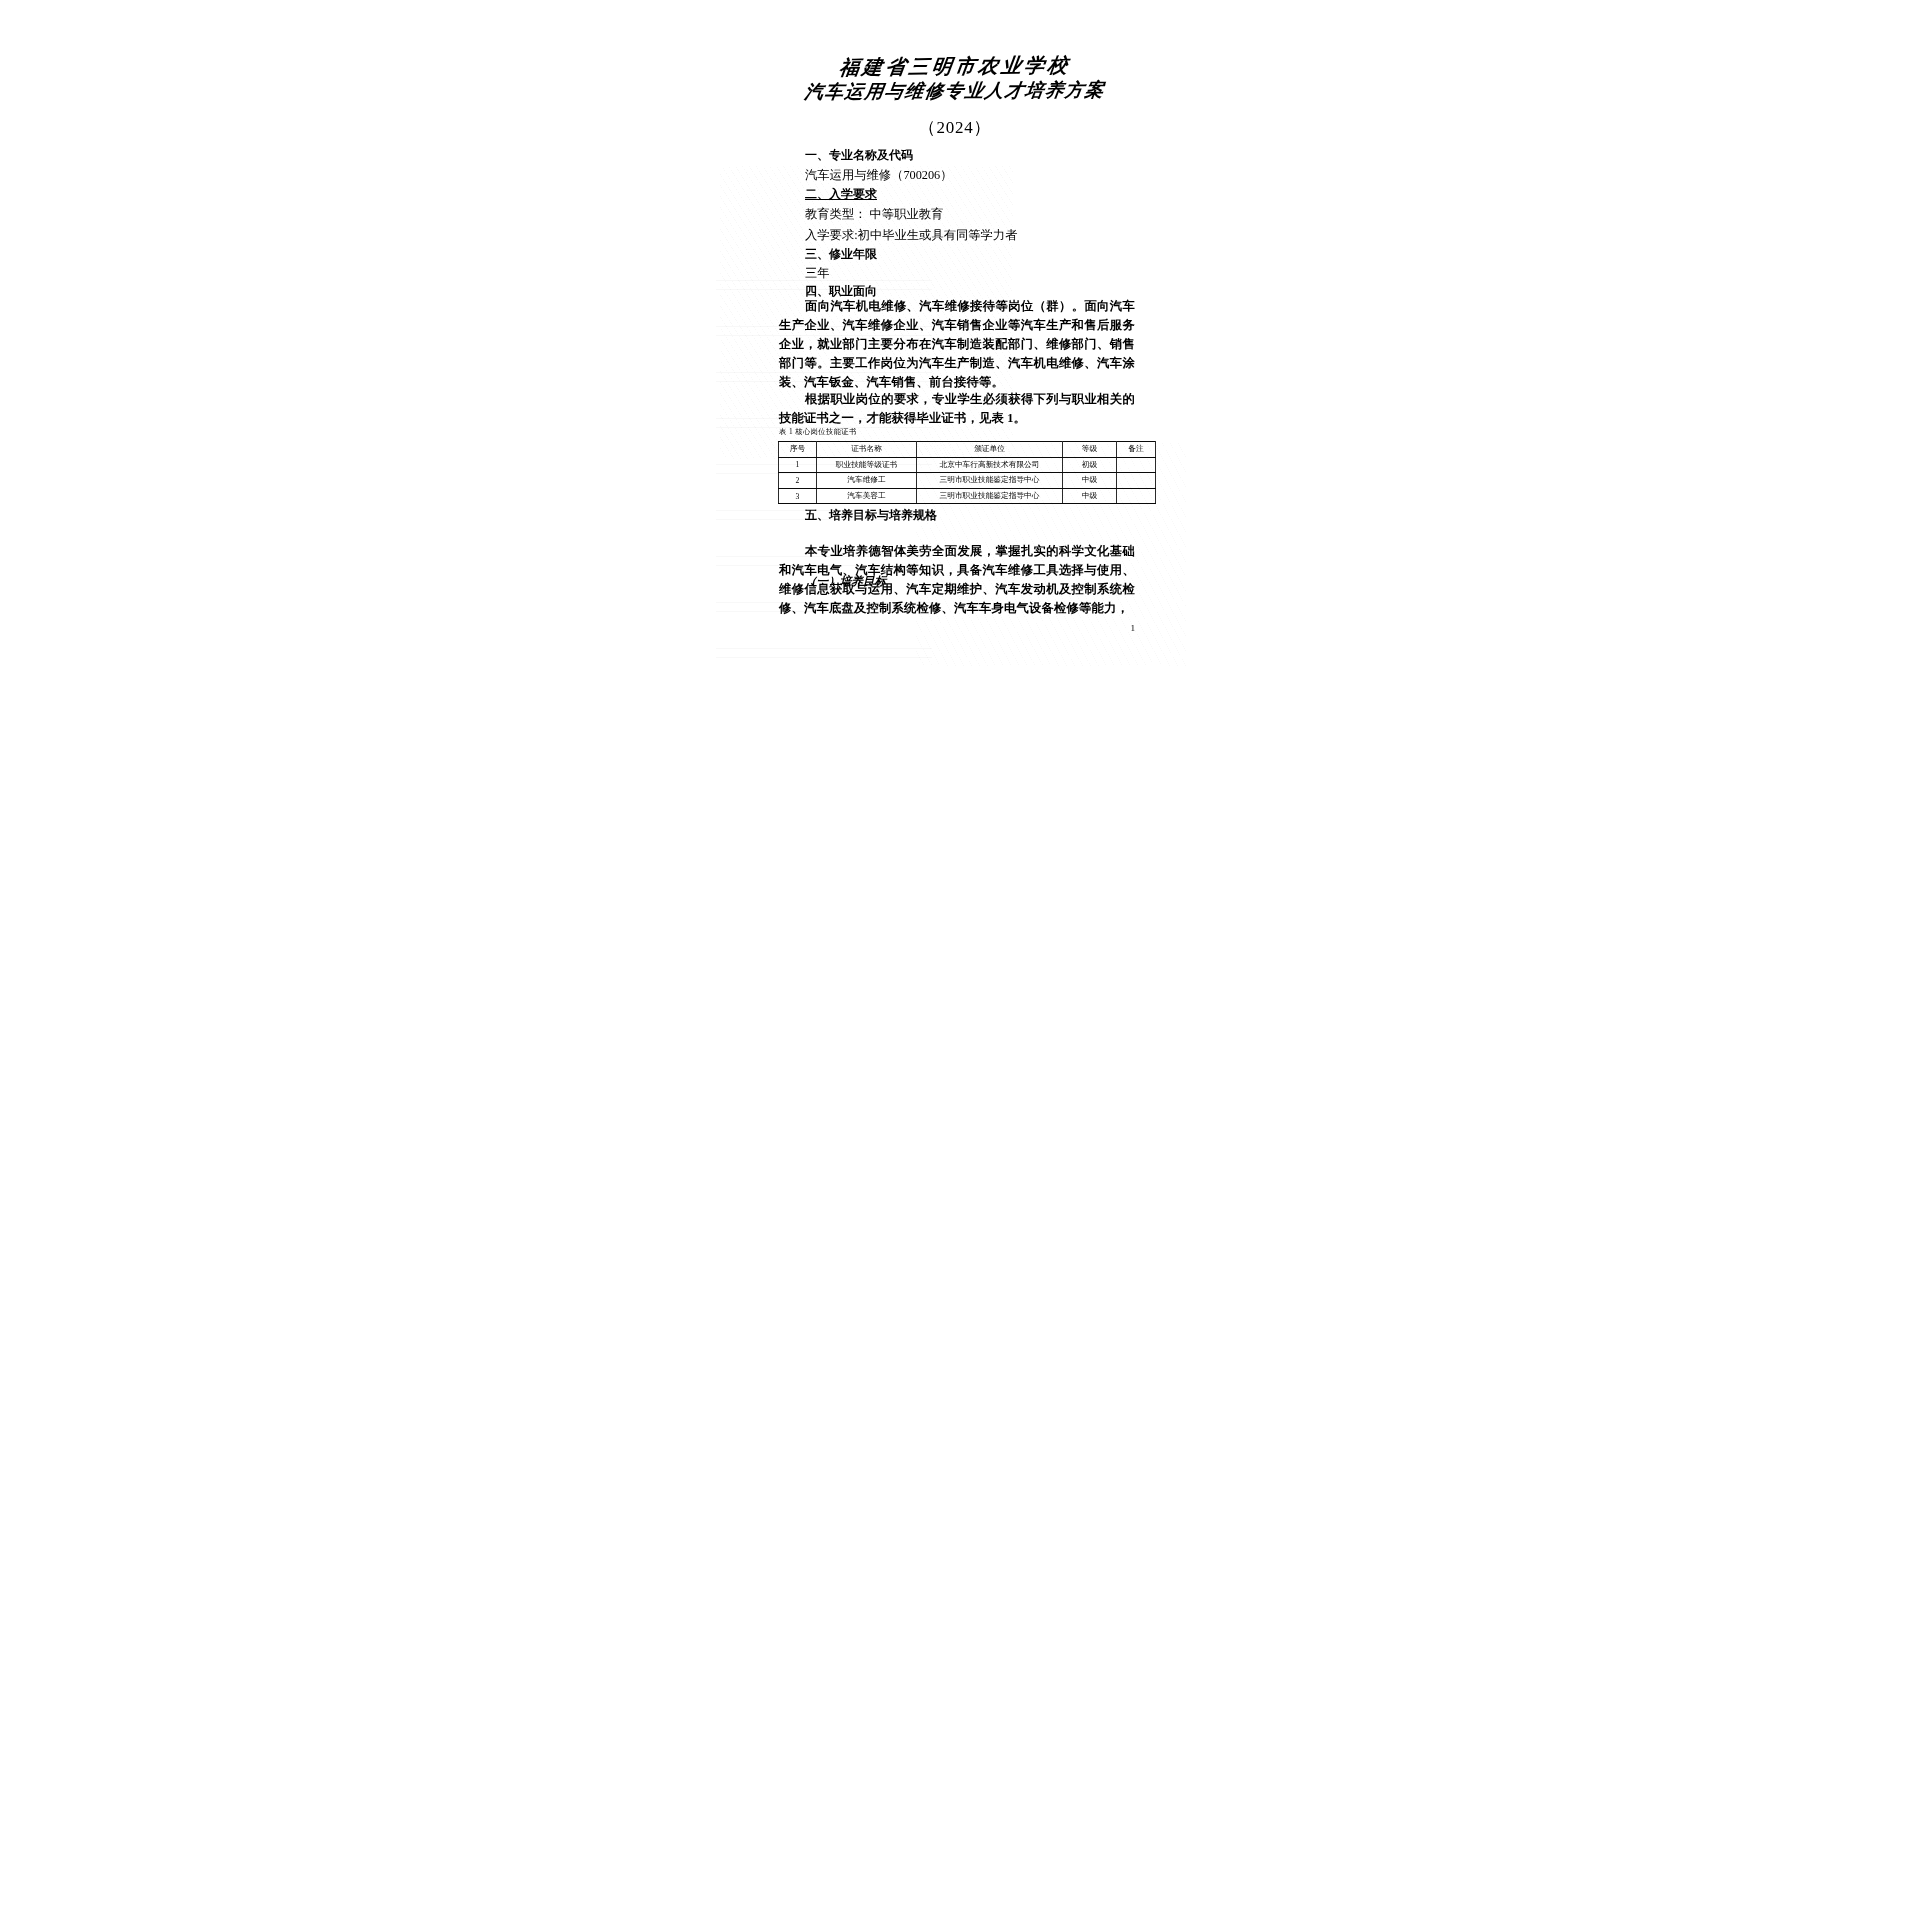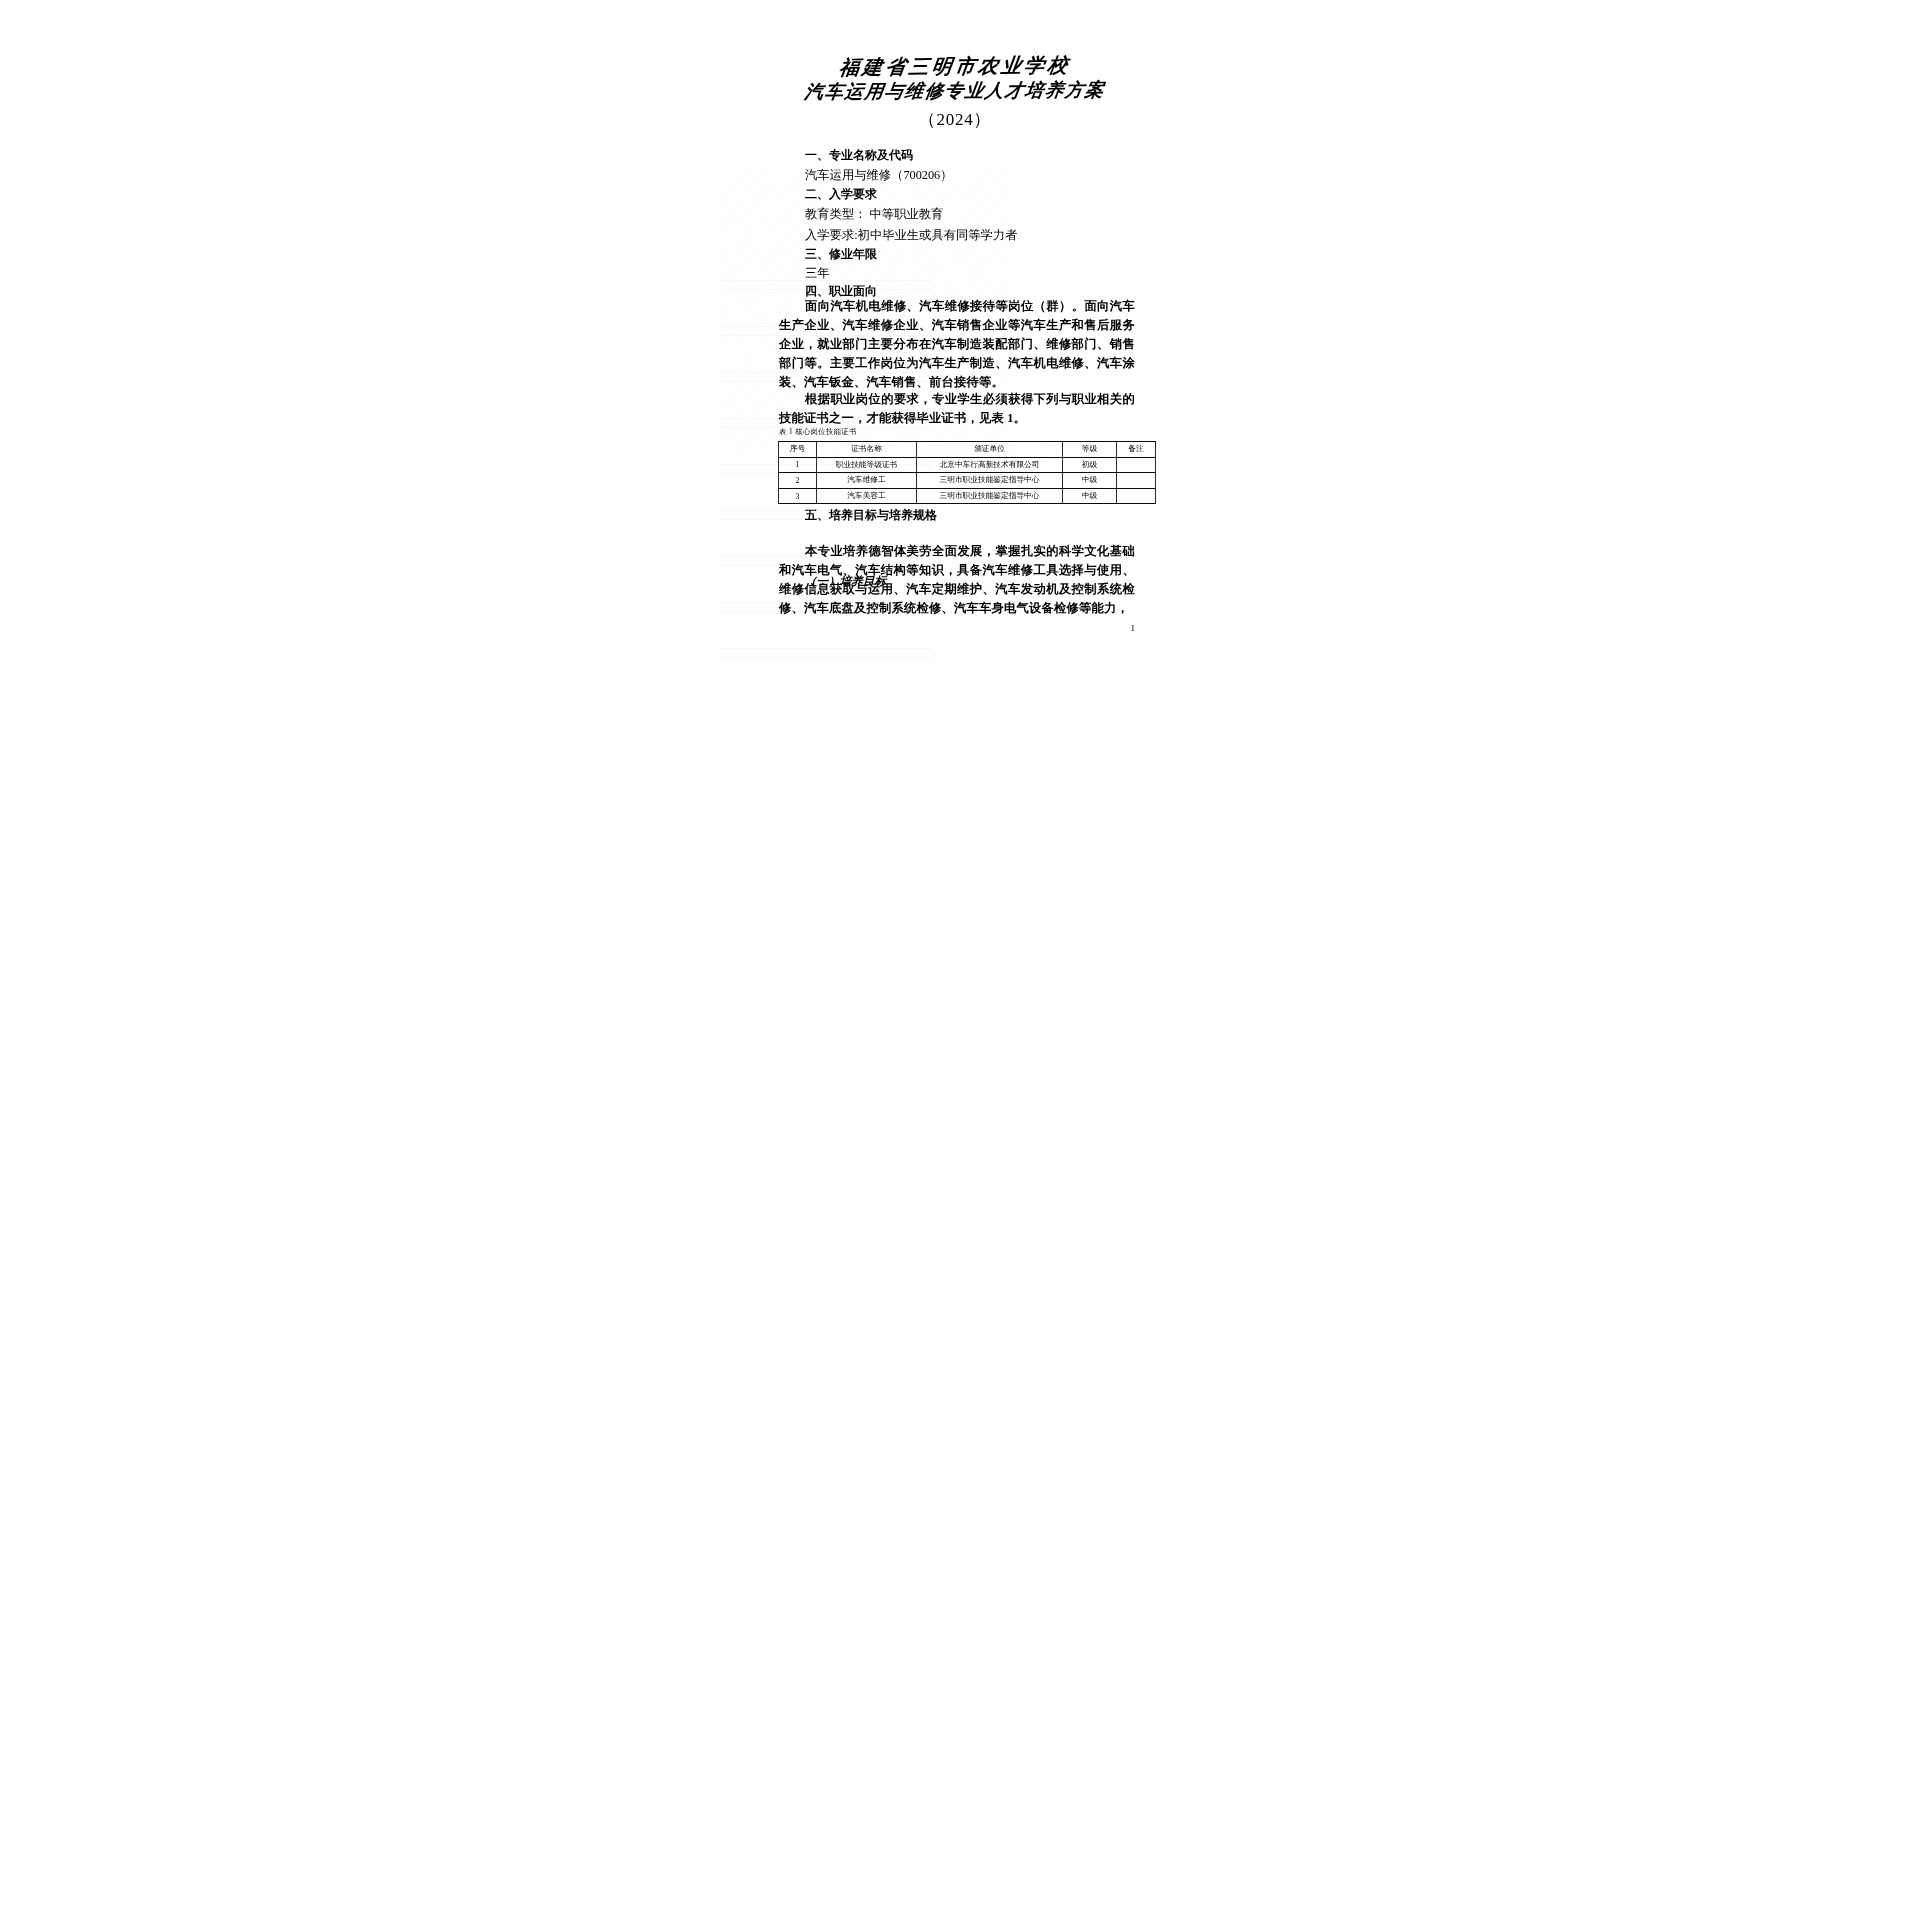--- a/index.html
+++ b/index.html
@@ -25,21 +25,21 @@
 
   .abs{position:absolute;}
   .title{
     left:0;width:100%;text-align:center;
     font-family:"DejaVu Serif","Liberation Serif",serif;
     font-style:italic;font-weight:700;
     white-space:nowrap;
   }
   .title1{top:53px;font-size:20px;letter-spacing:3.1px;transform:skewX(-8deg) rotate(-0.6deg);}
   .title2{top:78px;font-size:18.5px;letter-spacing:1.5px;transform:skewX(-8deg) rotate(-0.4deg);}
-  .title3{top:108px;font-size:17px;font-style:normal;font-weight:400;letter-spacing:0.8px;transform:none;
+  .title3{top:116px;font-size:17px;font-style:normal;font-weight:400;letter-spacing:0.8px;transform:none;
           font-family:"Liberation Serif","DejaVu Serif",serif;}
 
   .h{
     left:63px;width:356px;
     font-family:"Liberation Sans","DejaVu Sans",sans-serif;
     font-weight:700;font-size:12px;line-height:1.15;
     text-indent:26px;white-space:nowrap;
   }
   .bodyline{
     left:63px;width:356px;
@@ -91,21 +91,21 @@
   <div class="tex tex-horiz"></div>
   <div class="tex tex-horiz2"></div>
 
   <div class="abs title title1">福建省三明市农业学校</div>
   <div class="abs title title2">汽车运用与维修专业人才培养方案</div>
   <div class="abs title title3">（2024）</div>
 
   <div class="abs h" style="top:149px;">一、专业名称及代码</div>
   <div class="abs bodyline" style="top:168px;">汽车运用与维修（700206）</div>
 
-  <div class="abs h" style="top:188px;">二、入学要求</div>
+  <div class="abs h" style="top:188px;text-decoration:underline;">二、入学要求</div>
   <div class="abs bodyline" style="top:207px;">教育类型： 中等职业教育</div>
   <div class="abs bodyline" style="top:228px;">入学要求:初中毕业生或具有同等学力者</div>
 
   <div class="abs h" style="top:248px;">三、修业年限</div>
   <div class="abs bodyline" style="top:266px;">三年</div>
 
   <div class="abs h" style="top:285px;">四、职业面向</div>
   <div class="abs para" style="top:297px;">面向汽车机电维修、汽车维修接待等岗位（群）。面向汽车生产企业、汽车维修企业、汽车销售企业等汽车生产和售后服务企业，就业部门主要分布在汽车制造装配部门、维修部门、销售部门等。主要工作岗位为汽车生产制造、汽车机电维修、汽车涂装、汽车钣金、汽车销售、前台接待等。</div>
   <div class="abs para" style="top:390px;">根据职业岗位的要求，专业学生必须获得下列与职业相关的技能证书之一，才能获得毕业证书，见表 1。</div>
 

